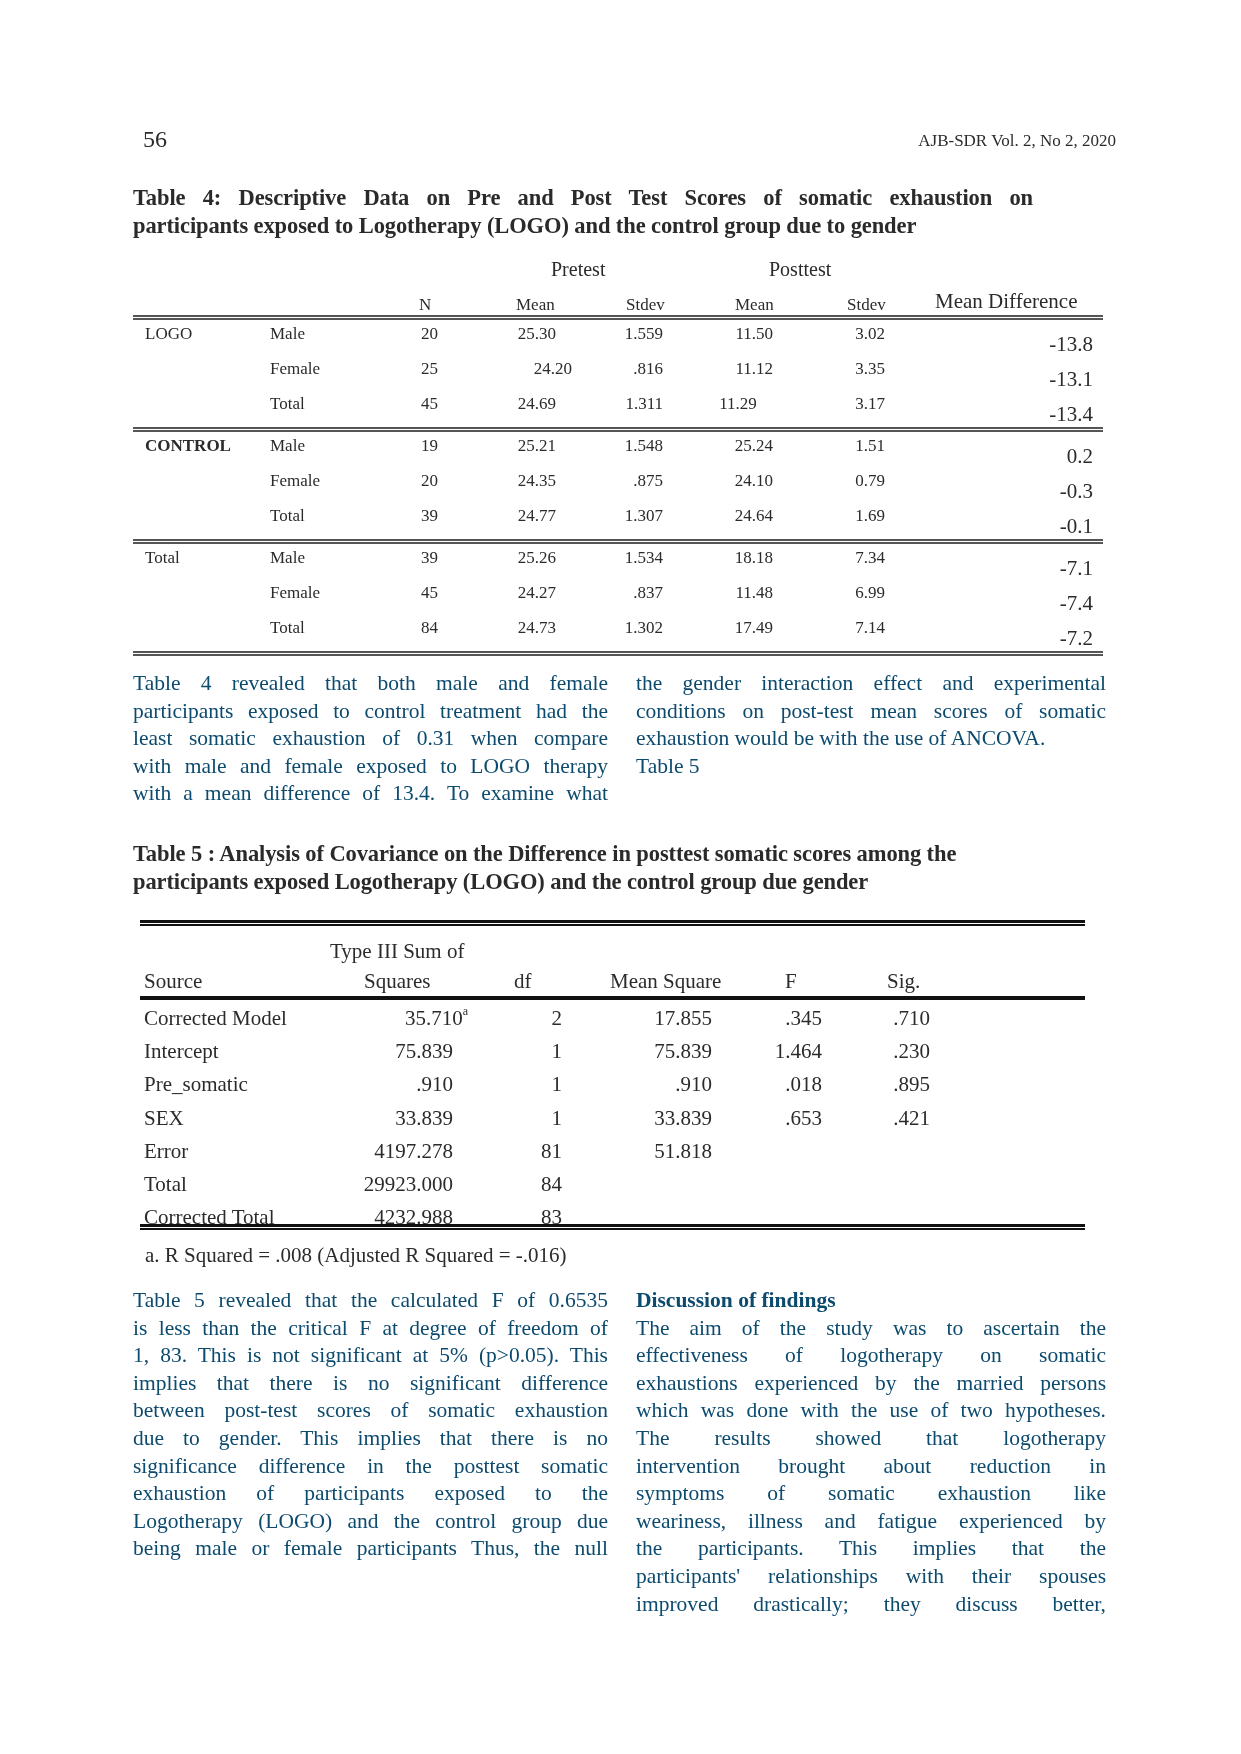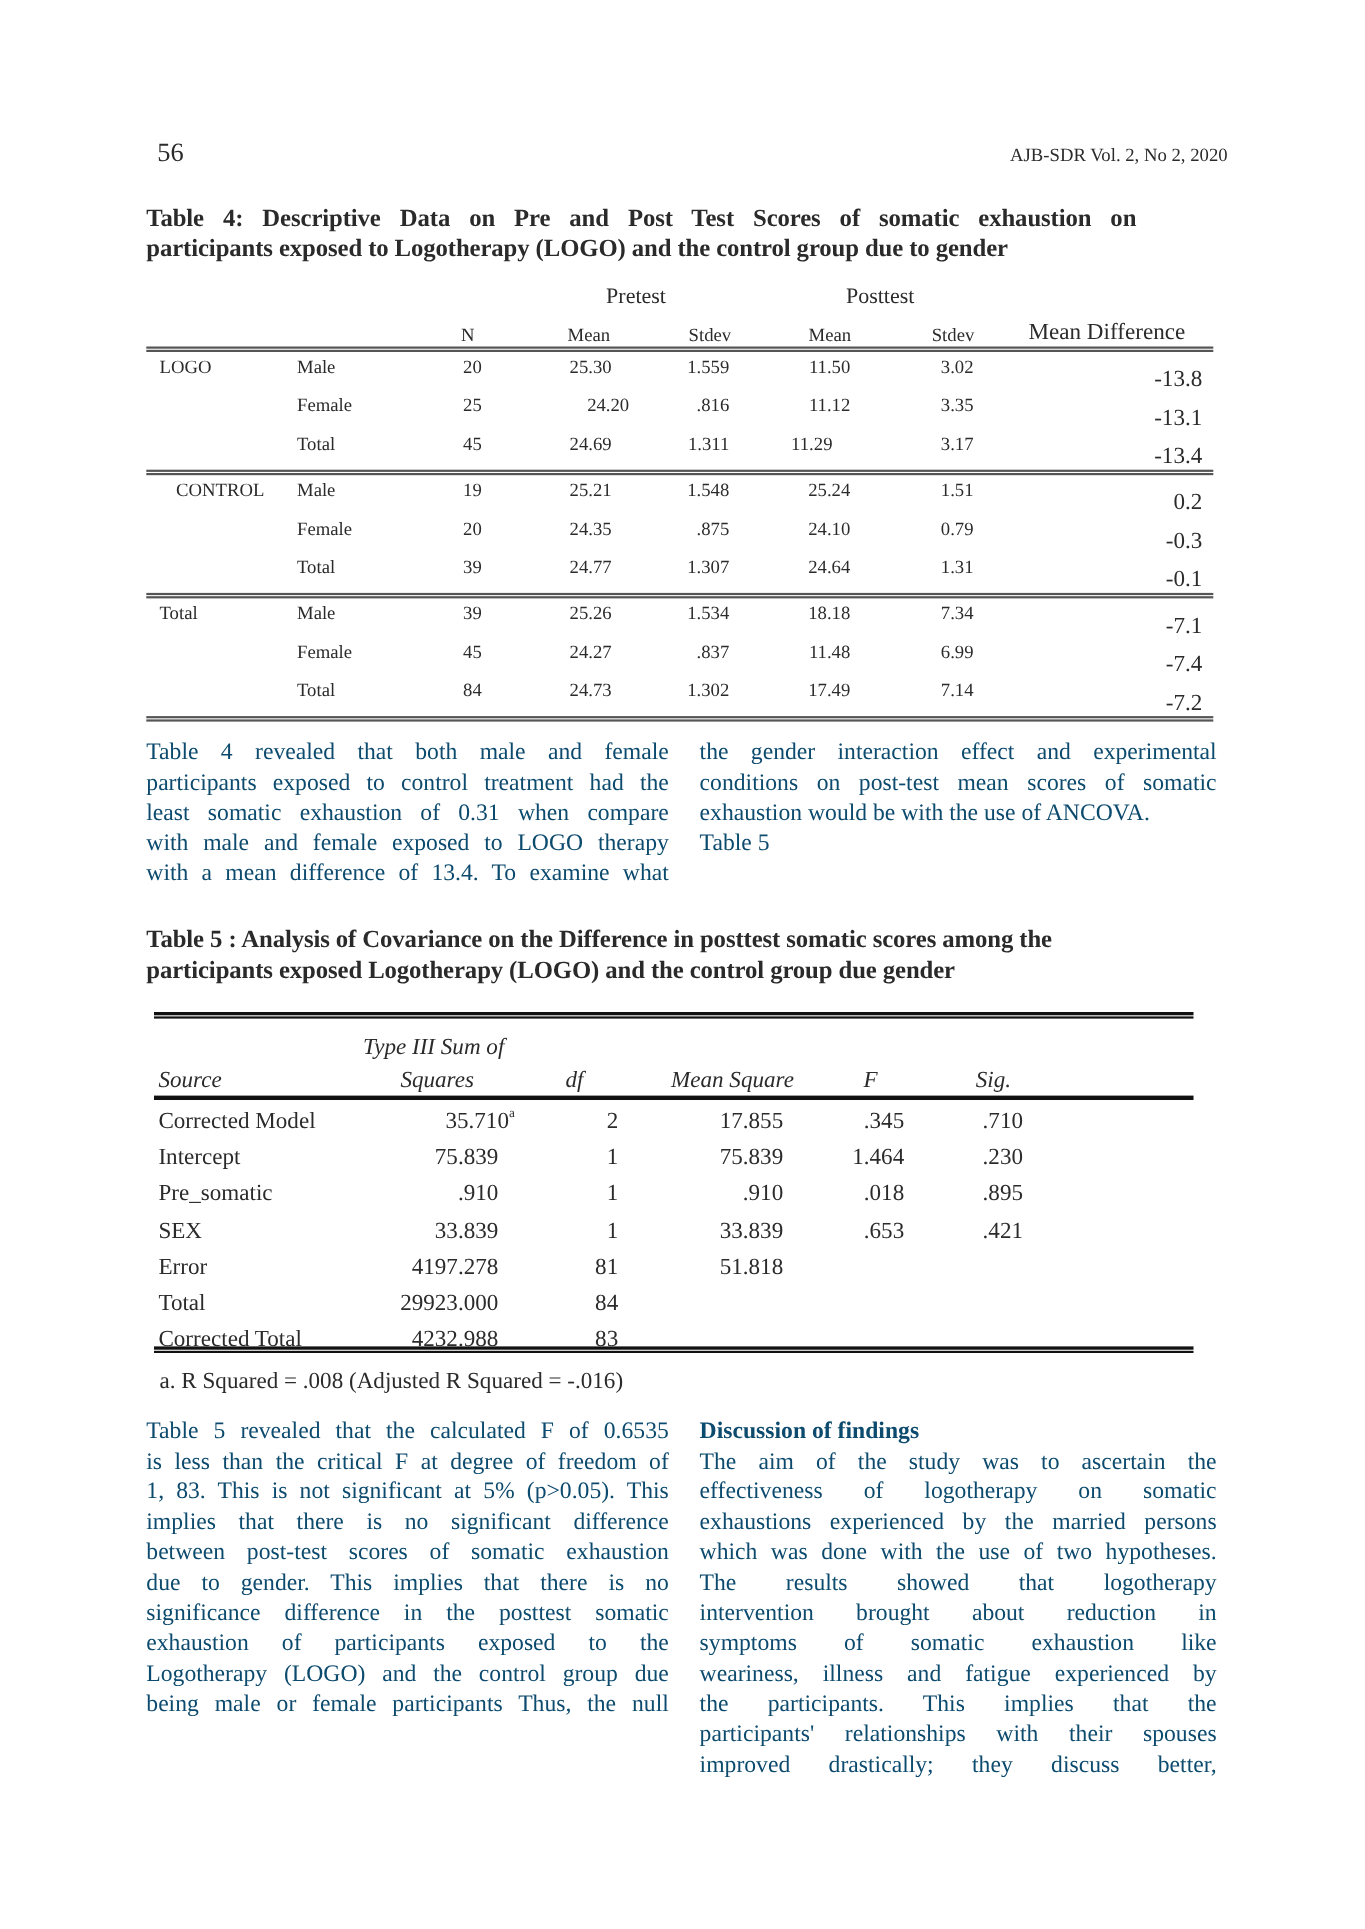--- a/index.html
+++ b/index.html
@@ -34,21 +34,21 @@
     #p2left { left: 133px; top: 1287px; width: 475px; }
     #p2right { left: 636px; top: 1287px; width: 470px; }
     .para .ln { display: block; text-align: justify; text-align-last: justify; }
     .para .ln.last { text-align-last: left; }
     .head { font-weight: bold; }
 
     
     #t5 { left: 140px; top: 920px; width: 945px; font-size: 21px; }
     .dbl5 { height: 6px; border-top: 3px solid #111; border-bottom: 2px solid #111; box-sizing: border-box; }
     .t5hdr { position: relative; height: 70px; }
-    .t5hdr span { position: absolute; font-style: italic; }
+    .t5hdr span { position: absolute; }
     .thick { height: 4px; background: #111; }
     .t5body { position: relative; height: 224px; }
     .t5row { position: absolute; left: 0; width: 100%; height: 33px; }
     .t5row span { position: absolute; top: 0; }
     sup { font-size: 12px; vertical-align: top; position: relative; top: -2px; }
     #foot { left: 145px; top: 1243px; font-size: 21px; }
   </style>
 </head>
 <body>
 
@@ -98,21 +98,21 @@
           <span class="r" style="left: 265px; width: 40px;">45</span>
           <span class="r" style="left: 353px; width: 70px;">24.69</span>
           <span class="r" style="left: 460px; width: 70px;">1.311</span>
           <span class="r" style="left: 570px; width: 70px; text-align: center;">11.29</span>
           <span class="r" style="left: 682px; width: 70px;">3.17</span>
           <span class="r mdv" style="left: 880px; width: 80px;">-13.4</span>
         </div>
       </div>
       <div class="dbl"></div>
       <div class="t4sec">
-        <span style="position: absolute; left: 27px; top: 4px;">CONTROL</span>
+        <span style="position: absolute; left: 12px; top: 4px; font-weight: bold;">CONTROL</span>
         <div class="t4row" style="top: 4px;">
           <span style="left: 137px;">Male</span>
           <span class="r" style="left: 265px; width: 40px;">19</span>
           <span class="r" style="left: 353px; width: 70px;">25.21</span>
           <span class="r" style="left: 460px; width: 70px;">1.548</span>
           <span class="r" style="left: 570px; width: 70px;">25.24</span>
           <span class="r" style="left: 682px; width: 70px;">1.51</span>
           <span class="r mdv" style="left: 880px; width: 80px;">0.2</span>
         </div>
         <div class="t4row" style="top: 39px;">
@@ -123,21 +123,21 @@
           <span class="r" style="left: 570px; width: 70px;">24.10</span>
           <span class="r" style="left: 682px; width: 70px;">0.79</span>
           <span class="r mdv" style="left: 880px; width: 80px;">-0.3</span>
         </div>
         <div class="t4row" style="top: 74px;">
           <span style="left: 137px;">Total</span>
           <span class="r" style="left: 265px; width: 40px;">39</span>
           <span class="r" style="left: 353px; width: 70px;">24.77</span>
           <span class="r" style="left: 460px; width: 70px;">1.307</span>
           <span class="r" style="left: 570px; width: 70px;">24.64</span>
-          <span class="r" style="left: 682px; width: 70px;">1.31</span>
+          <span class="r" style="left: 682px; width: 70px;">1.69</span>
           <span class="r mdv" style="left: 880px; width: 80px;">-0.1</span>
         </div>
       </div>
       <div class="dbl"></div>
       <div class="t4sec">
         <span style="position: absolute; left: 12px; top: 4px;">Total</span>
         <div class="t4row" style="top: 4px;">
           <span style="left: 137px;">Male</span>
           <span class="r" style="left: 265px; width: 40px;">39</span>
           <span class="r" style="left: 353px; width: 70px;">25.26</span>

